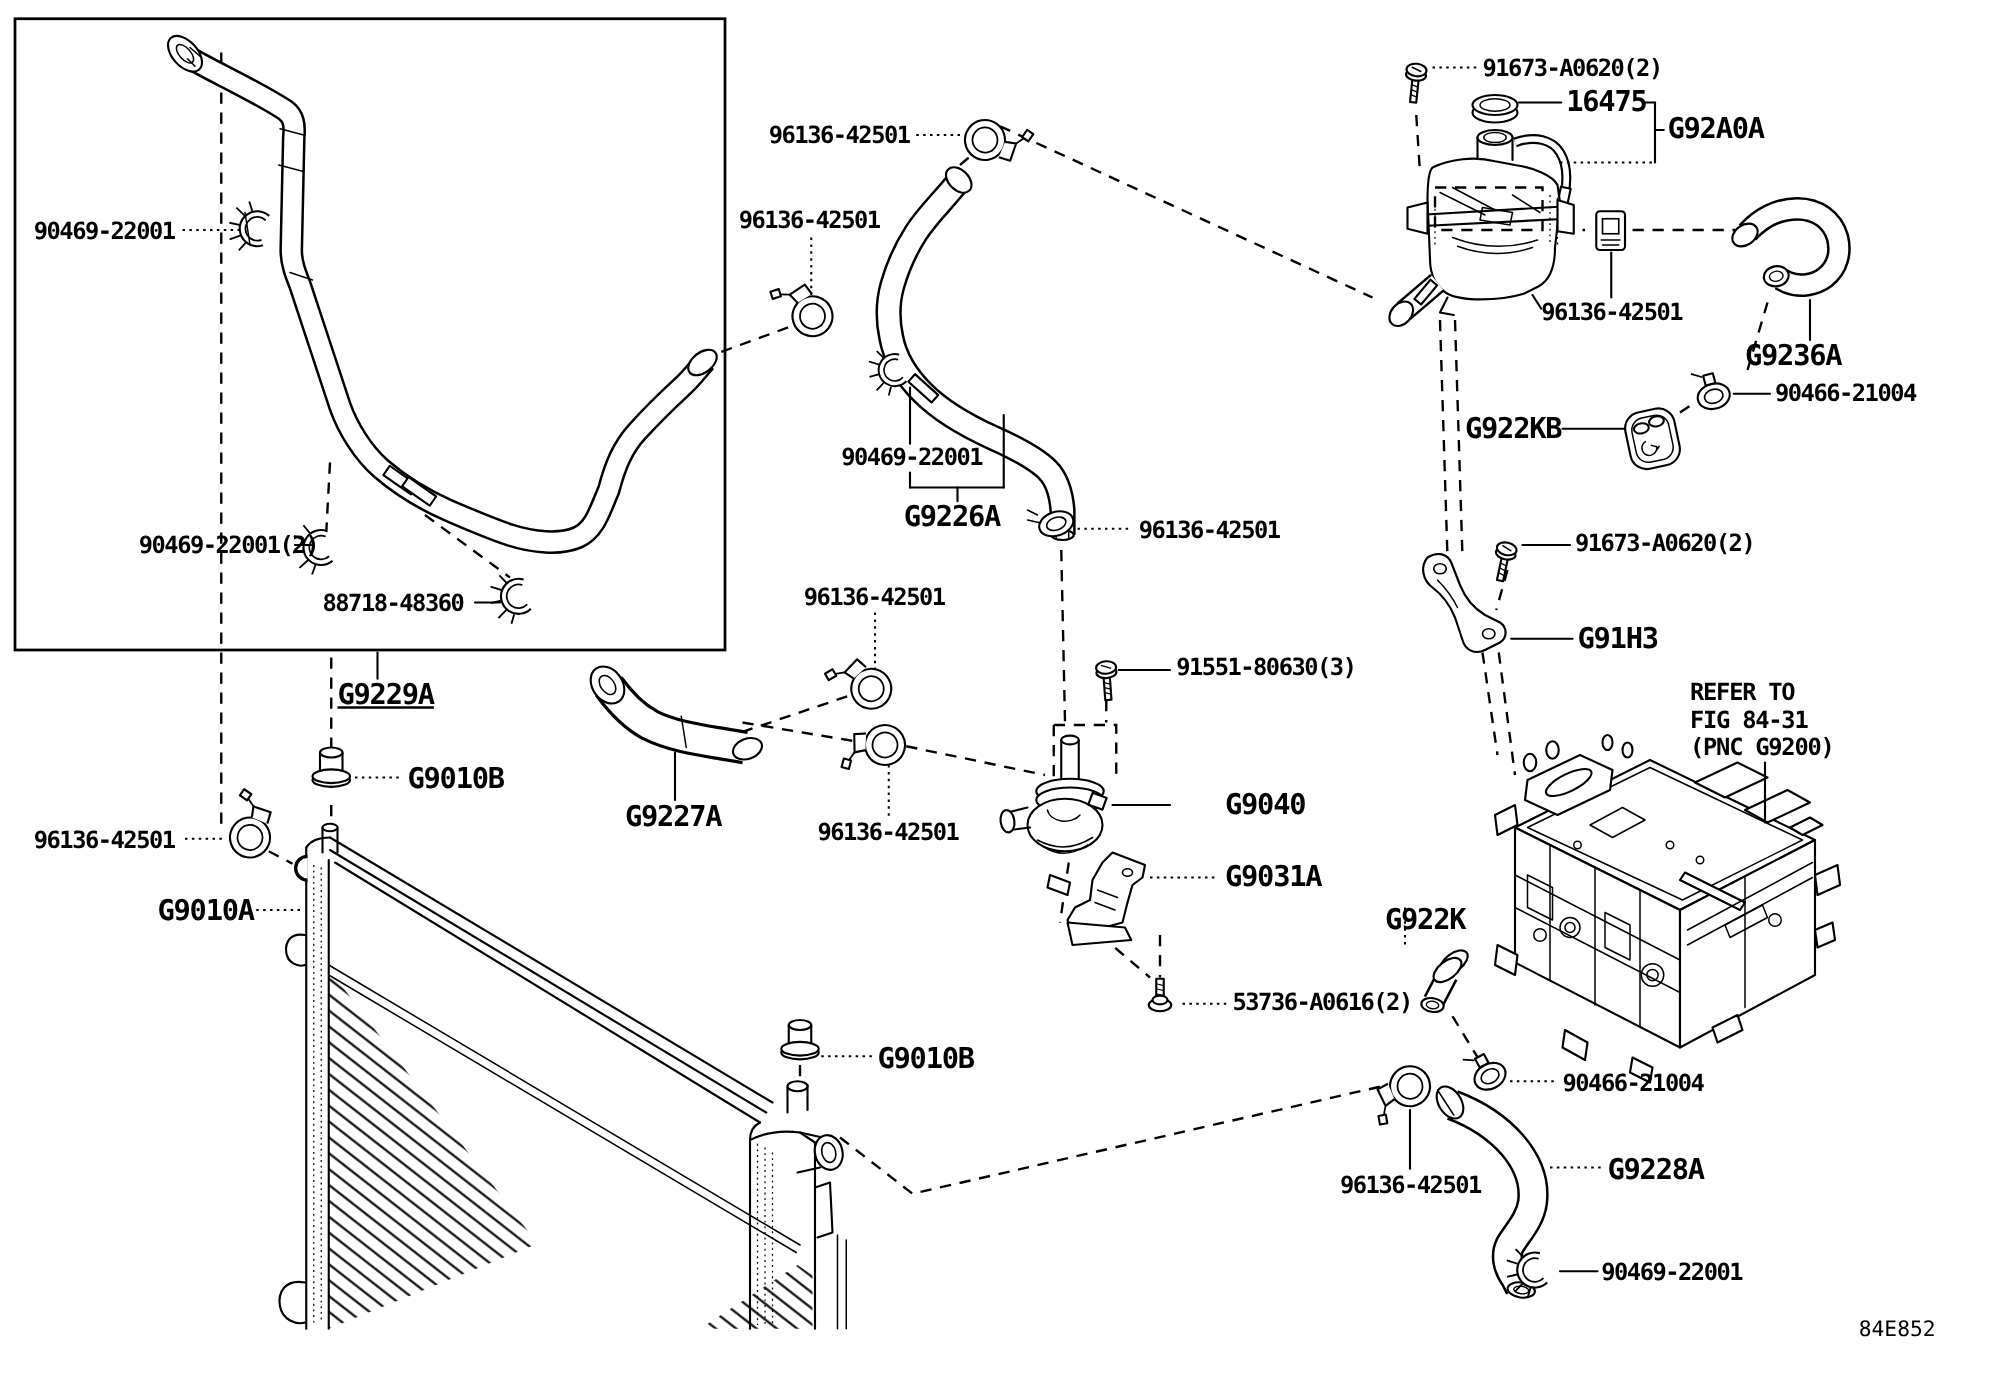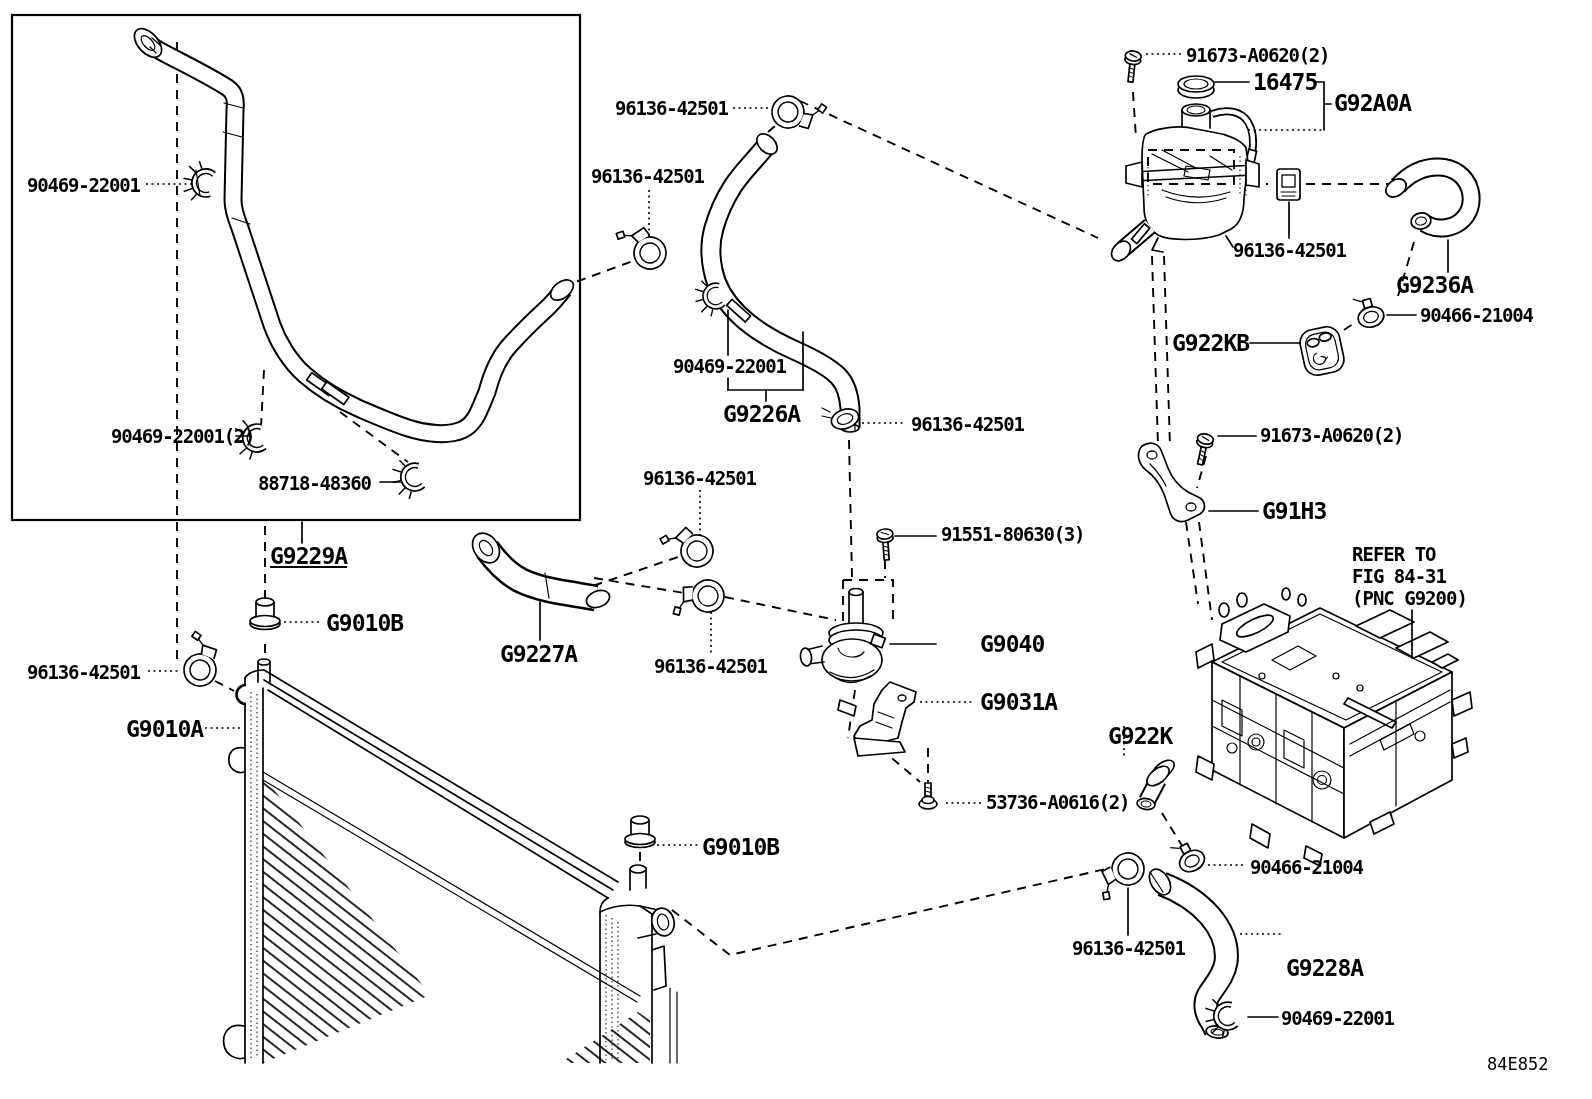--- a/index.html
+++ b/index.html
@@ -467,21 +467,21 @@
       <div class="lbl group" style="left: 1334px; top: 92px;">G92A0A</div>
       <div class="lbl part" style="left: 1233px; top: 241px;">96136-42501</div>
       <div class="lbl group" style="left: 1396px; top: 274px;">G9236A</div>
       <div class="lbl part" style="left: 1420px; top: 306px;">90466-21004</div>
       <div class="lbl group" style="left: 1172px; top: 332px;">G922KB</div>
       <div class="lbl part" style="left: 1260px; top: 426px;">91673-A0620(2)</div>
       <div class="lbl group" style="left: 1262px; top: 500px;">G91H3</div>
       <div class="lbl group" style="left: 1108px; top: 701px; margin-top: 24px;">G922K</div>
       <div class="lbl part" style="left: 1250px; top: 858px;">90466-21004</div>
       <div class="lbl part" style="left: 1072px; top: 939px;">96136-42501</div>
-      <div class="lbl group" style="left: 1286px; top: 925px; margin-top: 32px;">G9228A</div>
+      <div class="lbl group" style="left: 1286px; top: 925px;">G9228A</div>
       <div class="lbl part" style="left: 1281px; top: 1009px;">90469-22001</div>
     </div>
 
 <div id="note-block" style="position:absolute;left:1352px;top:545px;">
   <div class="lbl note" style="position:static">REFER TO</div>
   <div class="lbl note" style="position:static">FIG 84-31</div>
   <div class="lbl note" style="position:static">(PNC G9200)</div>
 </div>
 
 <div class="code" style="left:1487px;top:1054px;text-align:right;">84E852</div>

